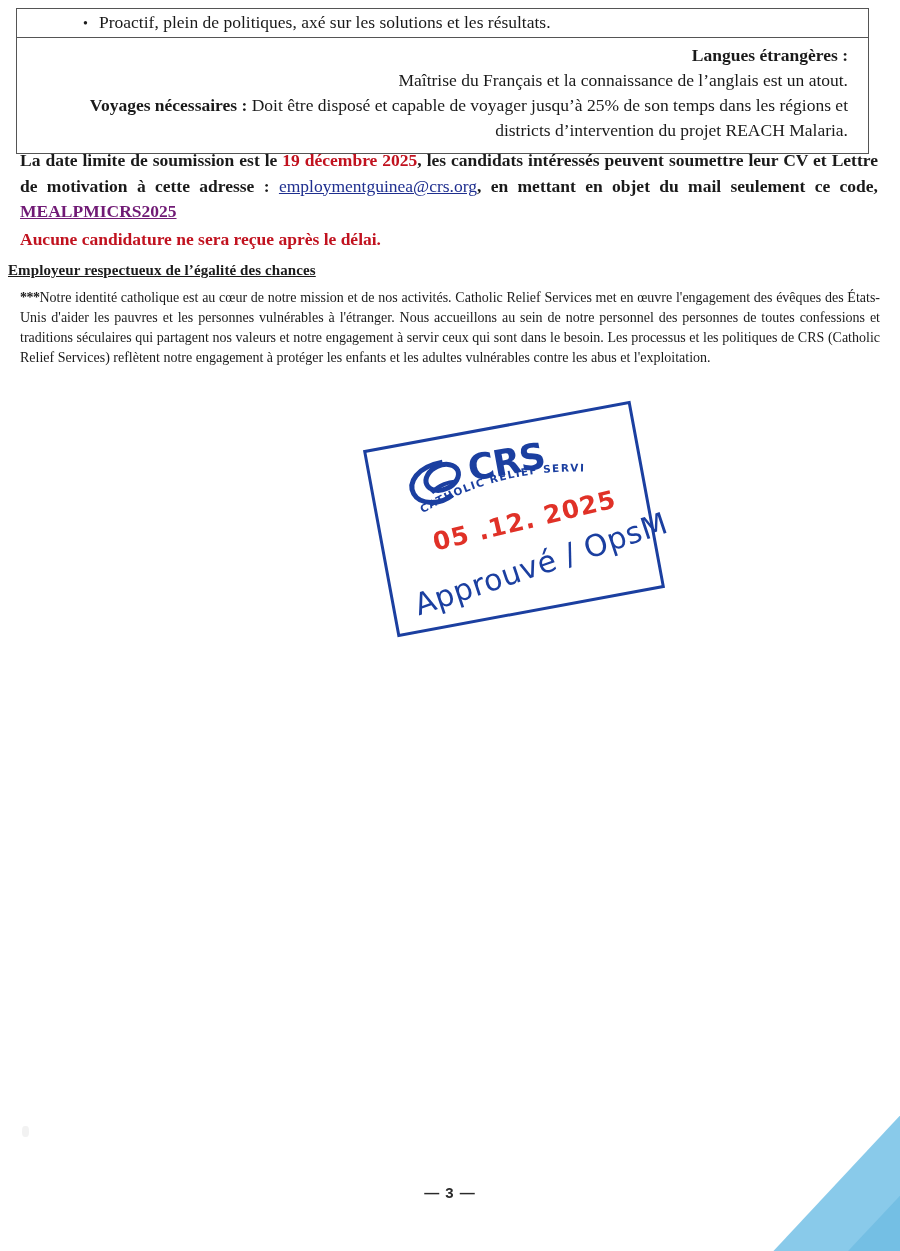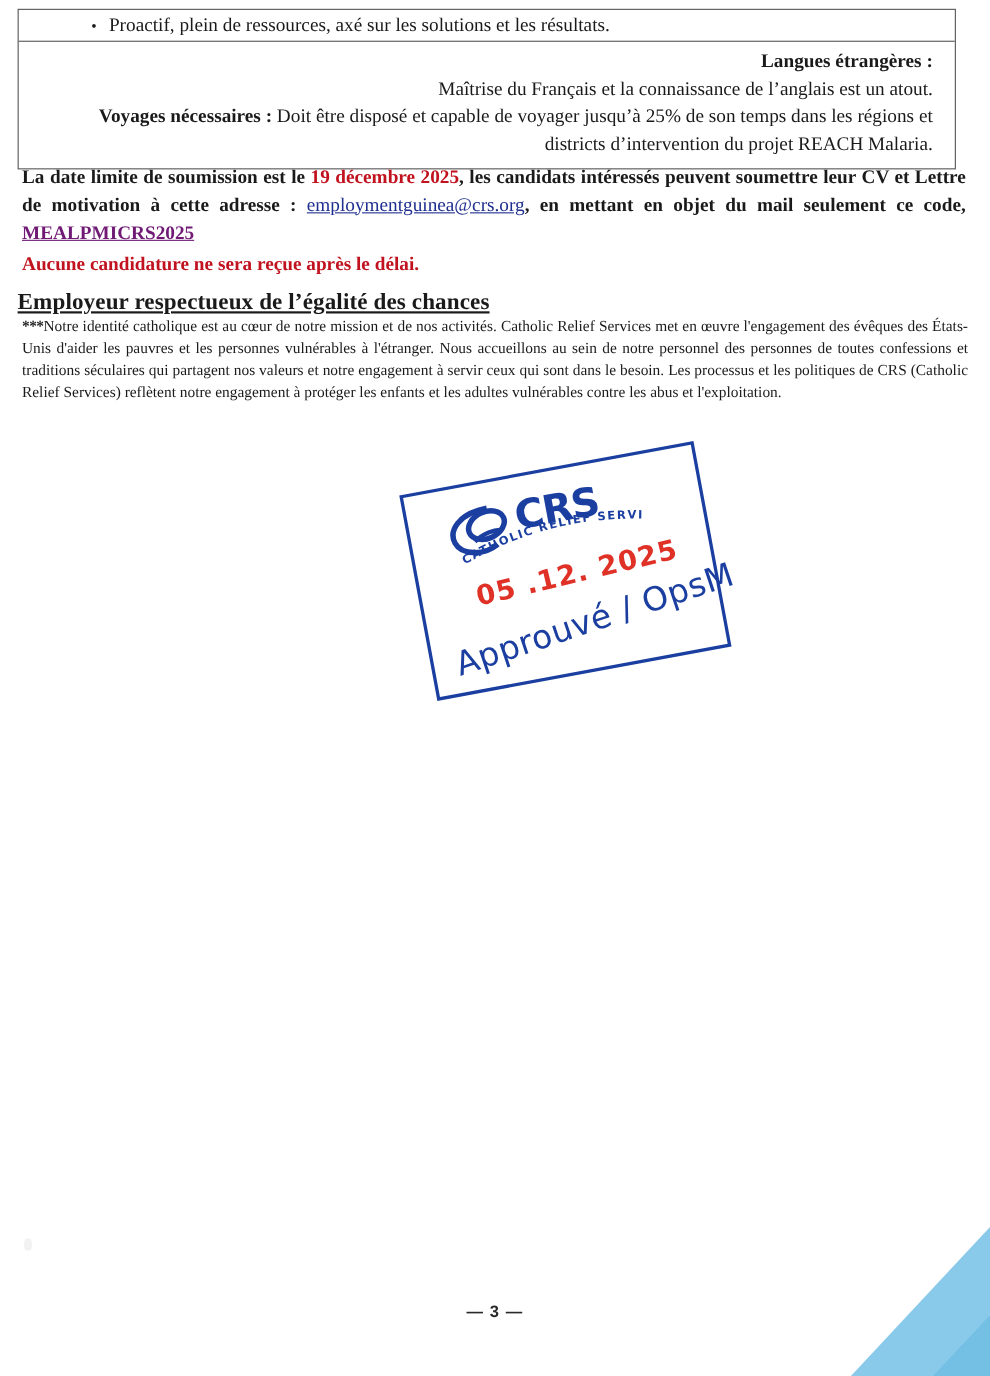--- a/index.html
+++ b/index.html
@@ -98,23 +98,23 @@
   .no-app {
     display: block;
     color: #c1121f;
     font-weight: bold;
     margin-top: 2px;
   }
 
   
   .eo-heading {
     position: absolute;
-    left: 16px;
+    left: 8px;
     top: 262px;
-    font-size: 21px;
+    font-size: 15px;
     font-weight: bold;
     text-decoration: underline;
     letter-spacing: 0.1px;
   }
   .eo-body {
     position: absolute;
     left: 20px;
     top: 288px;
     width: 860px;
     font-size: 14px;
@@ -236,21 +236,21 @@
 </head>
 <body>
 
 <div class="page">
 
   <div class="req-table">
 
     <div class="req-row bullet-row">
       <div class="bullet-line">
         <span class="bullet-dot">•</span>
-        <span class="bullet-text">Proactif, plein de ressources, axé sur les solutions et les résultats.</span>
+        <span class="bullet-text">Proactif, plein de politiques, axé sur les solutions et les résultats.</span>
       </div>
     </div>
 
     <div class="req-row">
       <div class="lang-block">
         <p class="lbl-bold">Langues étrangères :</p>
         <p>Maîtrise du Français et la connaissance de l’anglais est un atout.</p>
         <p><span class="lbl-bold">Voyages nécessaires :</span><span> Doit être disposé et capable de voyager jusqu’à 25% de son temps dans les régions et districts d’intervention du projet REACH Malaria.</span></p>
       </div>
     </div>

